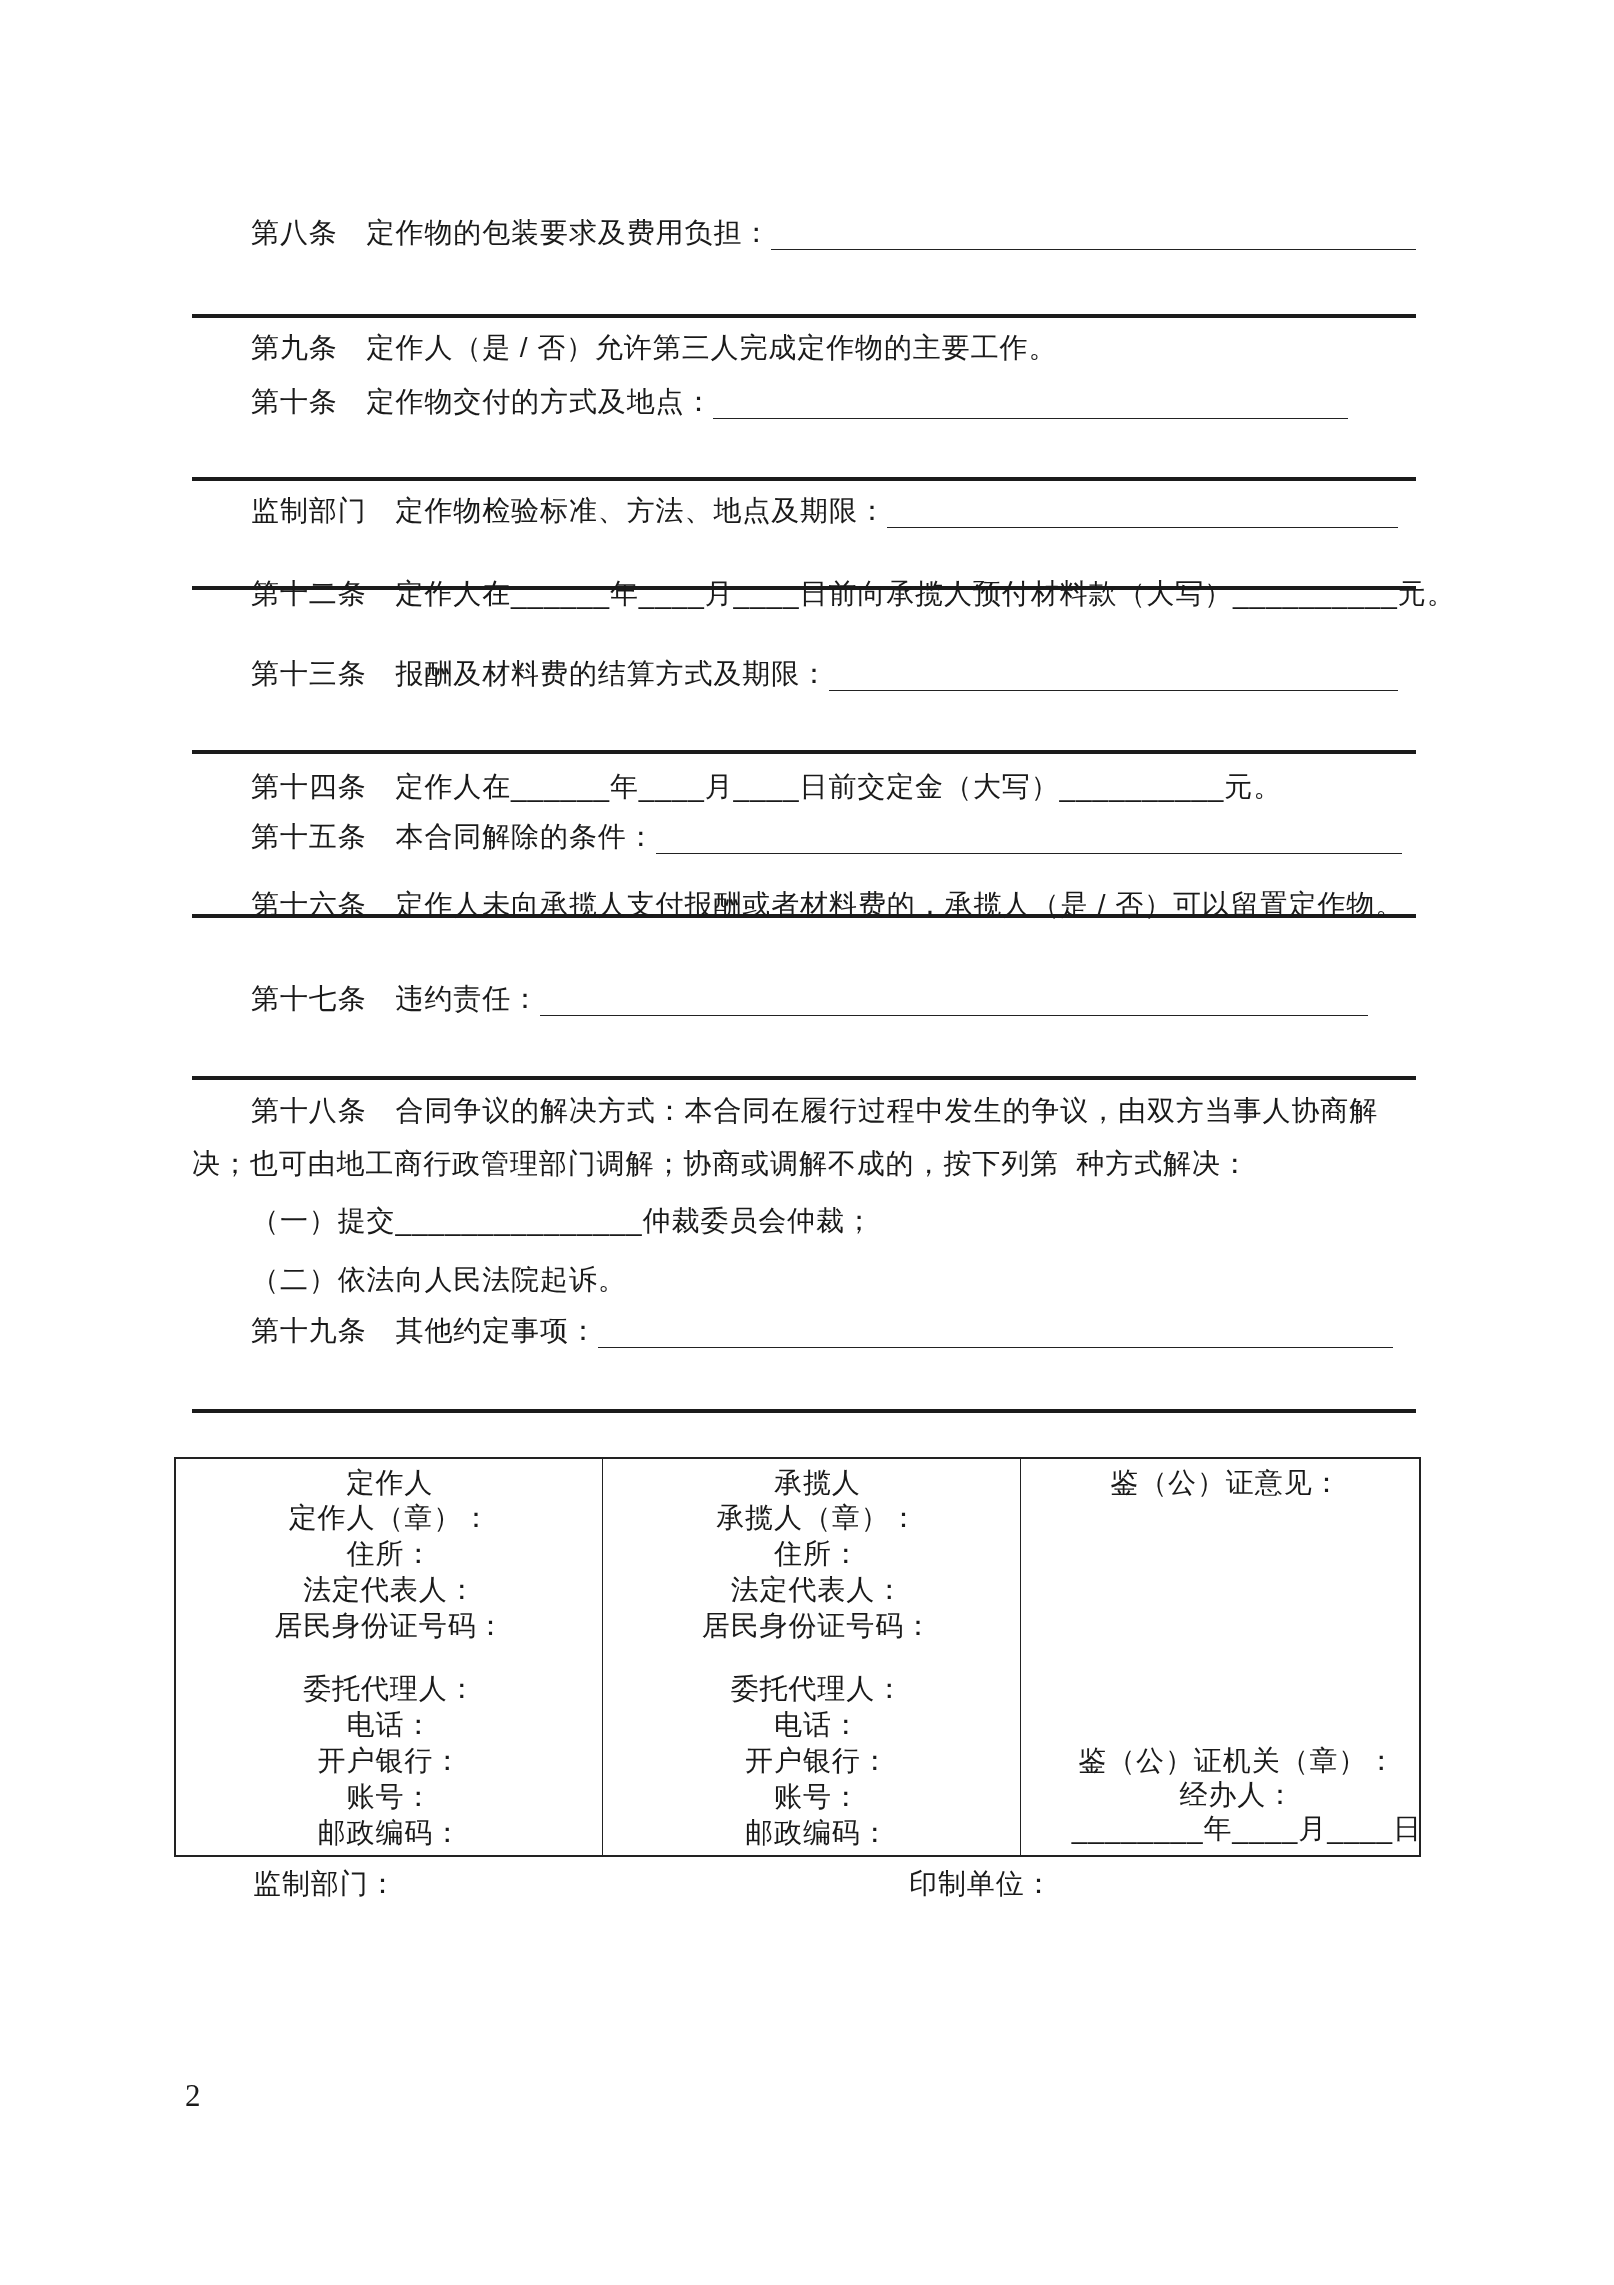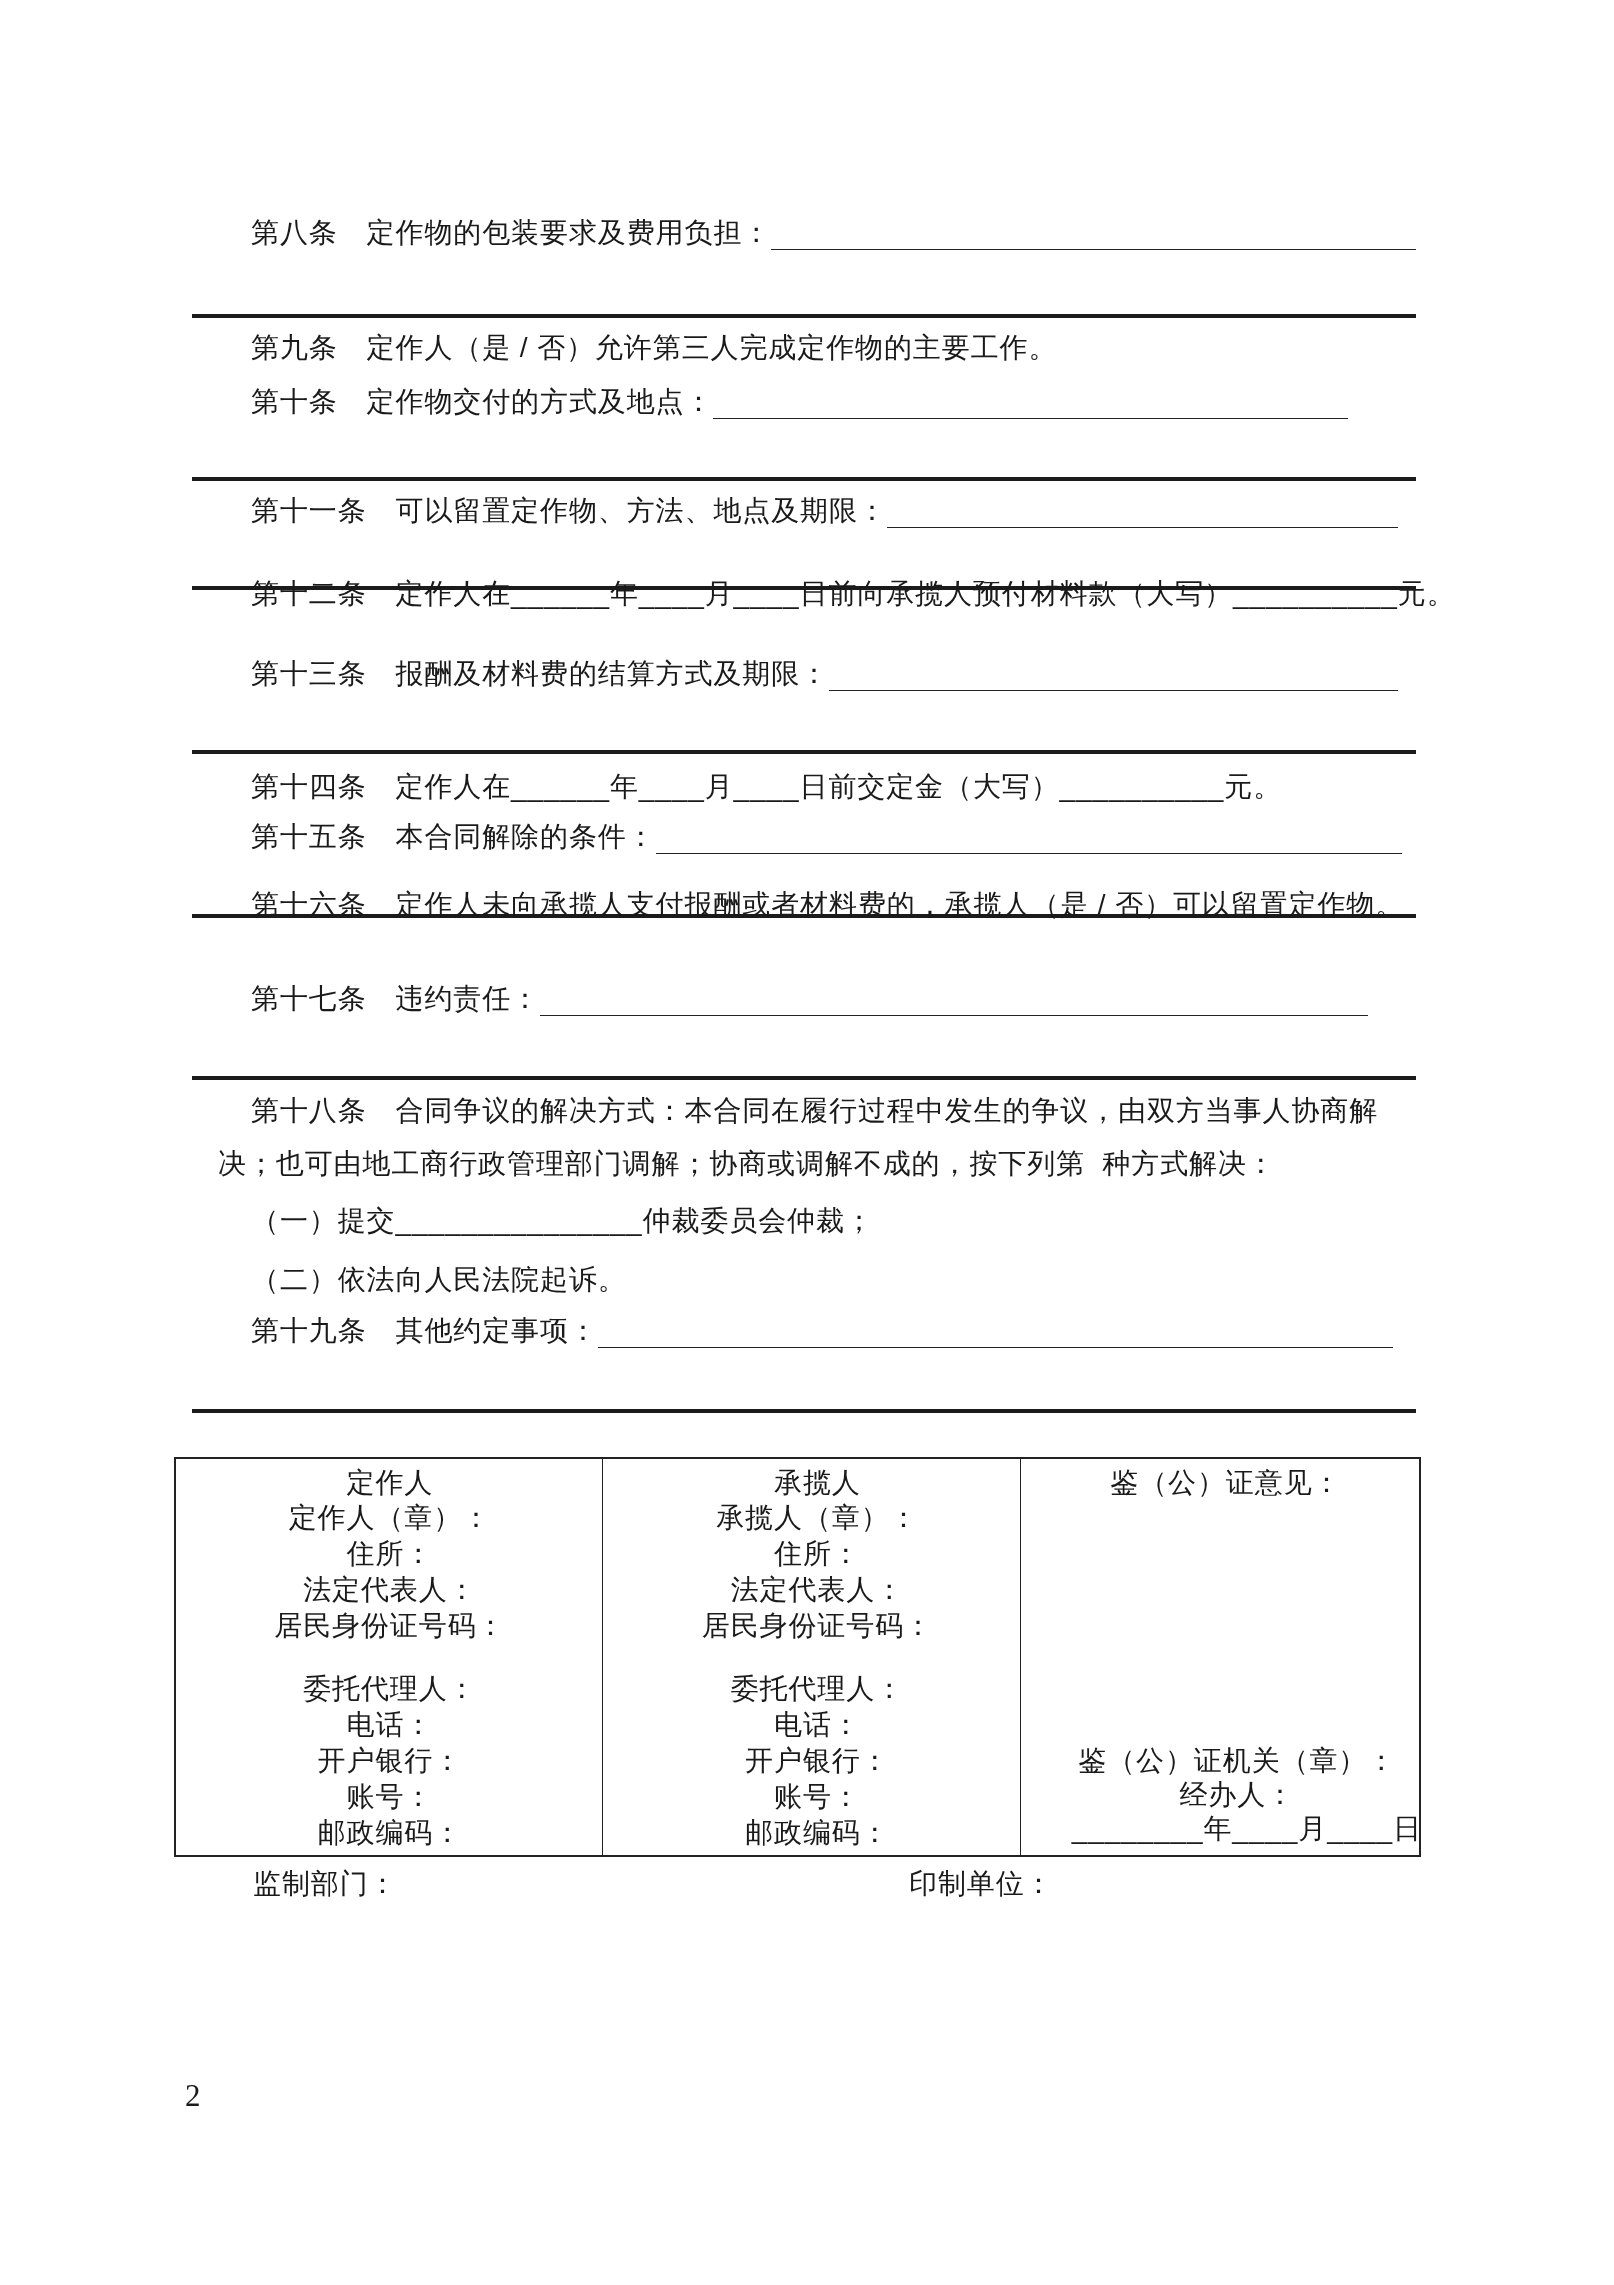--- a/index.html
+++ b/index.html
@@ -20,21 +20,21 @@
     width:1224px;
     padding-left:59px;
     box-sizing:border-box;
     display:flex;
     align-items:stretch;
     line-height:34px;
     letter-spacing:0.9px;
     text-align:center;
   }
   .line .txt{white-space:pre;}
-  .line.noindent{padding-left:0;margin-left:26px;}
+  .line.noindent{padding-left:0;}
   .fill{
     flex:1 1 auto;
     border-bottom:1.8px solid #222222;
     min-width:36px;
   }
   .rule{
     position:absolute;
     left:192px;
     width:1224px;
     height:3.6px;
@@ -107,21 +107,21 @@
     <span class="txt">第九条　定作人（是 / 否）允许第三人完成定作物的主要工作。</span>
   </div>
   <div class="line" style="top:385px">
     <span class="txt">第十条　定作物交付的方式及地点：</span>
     <span class="fill" style="margin-right:68px"></span>
   </div>
 
   <div class="rule" style="top:477px"></div>
 
   <div class="line" style="top:494px">
-    <span class="txt">第十一条　可以留置定作物、方法、地点及期限：</span>
+    <span class="txt">监制部门　定作物检验标准、方法、地点及期限：</span>
     <span class="fill" style="margin-right:18px"></span>
   </div>
 
   <div class="rule" style="top:586px"></div>
 
   <div class="line" style="top:577px">
     <span class="txt">第十二条　定作人在______年____月____日前向承揽人预付材料款（大写）__________元。</span>
   </div>
   <div class="line" style="top:657px">
     <span class="txt">第十三条　报酬及材料费的结算方式及期限：</span>

